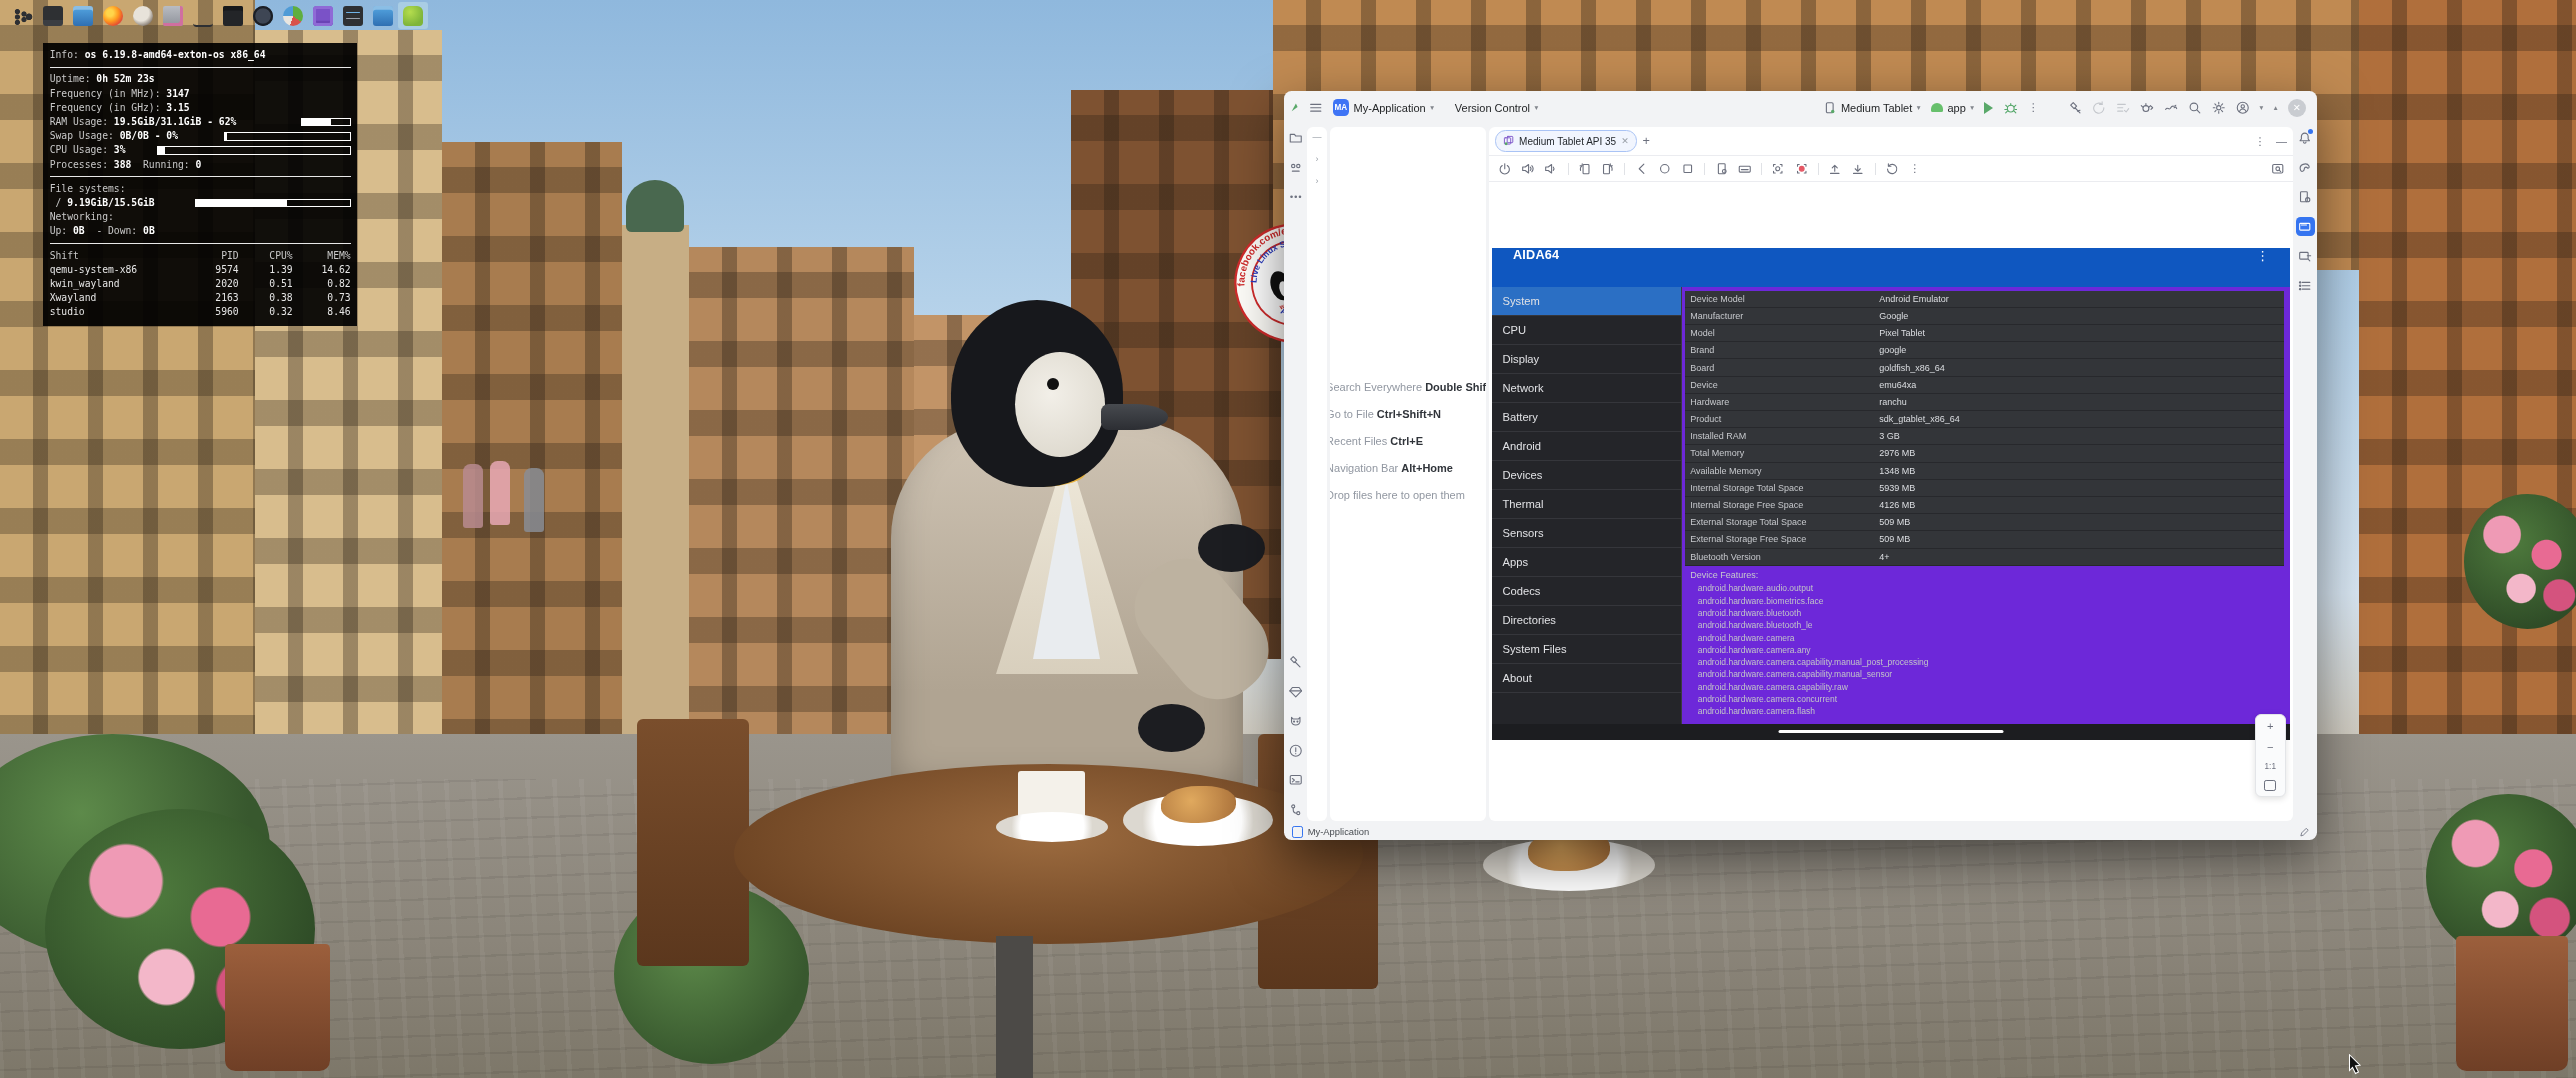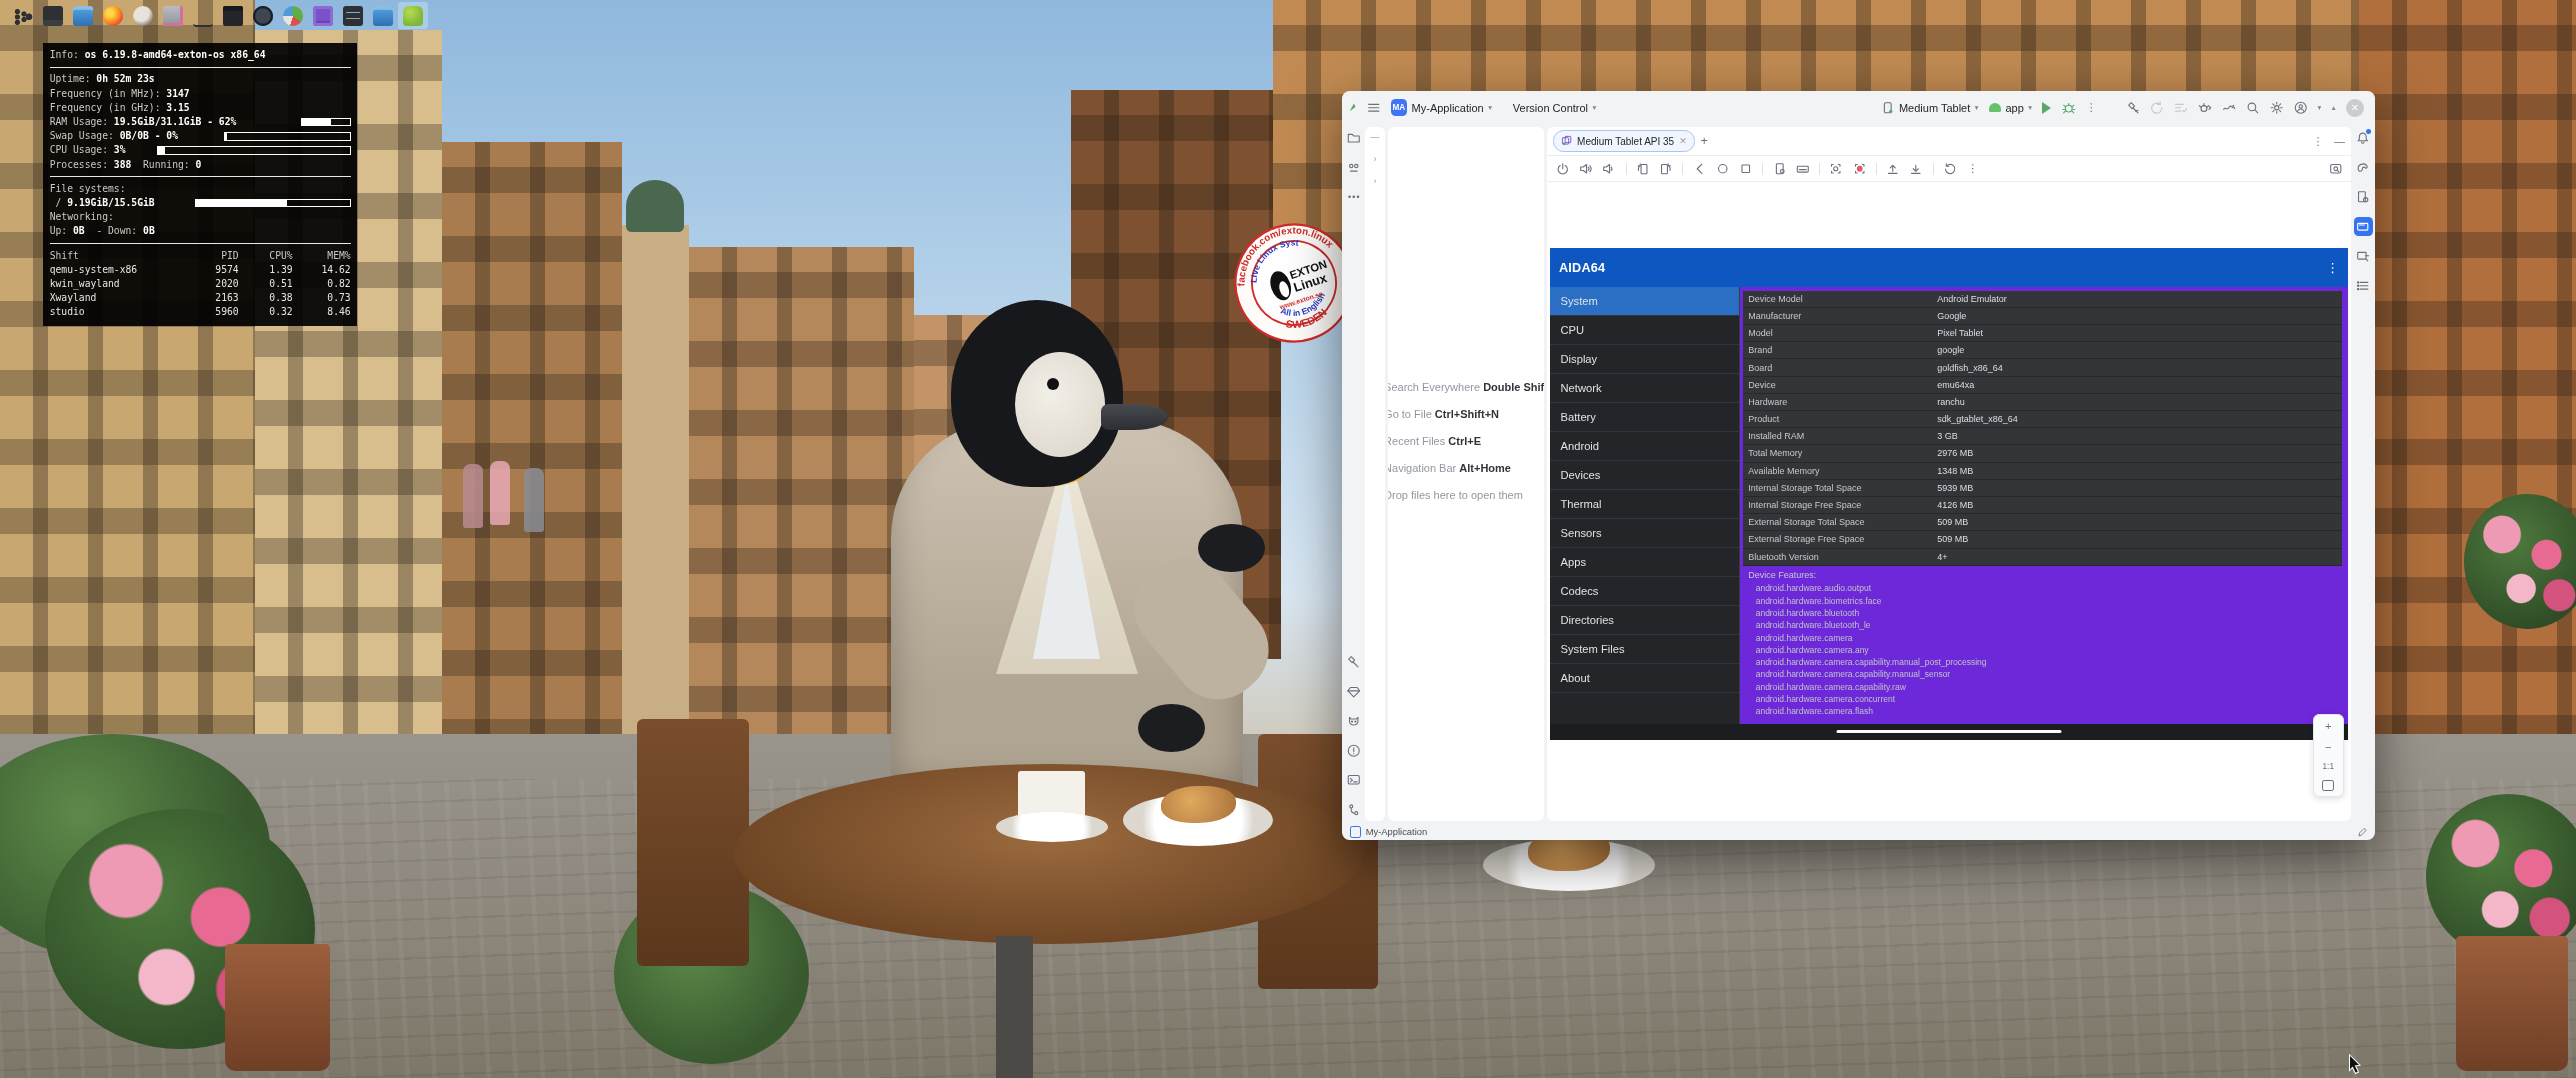--- a/index.html
+++ b/index.html
@@ -69,21 +69,21 @@
   .c-row{display:flex}
   .c-row .cn{flex:1}
   .c-row .cp{width:54px;text-align:right}
   .c-row .cc{width:54px;text-align:right}
   .c-row .cm{width:58px;text-align:right}
 
   
   #exton-badge{left:1234px;top:221px;width:120px;height:124px;transform:rotate(-18deg)}
 
   
-  #asw{left:1342px;top:91px;width:1033px;height:749px;background:#f2f3f5;border-radius:7.5px;
+  #asw{left:1284px;top:91px;width:1033px;height:749px;background:#f2f3f5;border-radius:7.5px;
        box-shadow:0 18px 52px rgba(0,0,0,.5);display:flex;flex-direction:column;font-size:11px;color:#1f2326}
   .asw-toolbar{height:33px;display:flex;align-items:center;padding:0 6px;flex:0 0 auto}
   .tb-btn{display:flex;align-items:center;gap:4.5px;padding:3px 5.2px;border-radius:4.5px;color:#242628;cursor:default}
   .chev{font-size:7.5px;color:#82868d}
   .ma-badge{width:16.5px;height:16.5px;border-radius:4.5px;background:#3f74f5;color:#fff;font-size:8.2px;font-weight:bold;
       display:flex;align-items:center;justify-content:center}
   .svgic{width:13.5px;height:13.5px;stroke:#6c707e;fill:none;stroke-width:1.3;stroke-linecap:round;stroke-linejoin:round;flex:0 0 auto}
   .svgic.dis{stroke:#c4c7cc}
   .svgic.green{stroke:#55a76a}
   .play-tri{width:0;height:0;border-left:9.7px solid #59a869;border-top:6px solid transparent;border-bottom:6px solid transparent}
@@ -119,21 +119,21 @@
   .screen{position:absolute;left:3px;top:121px;width:798px;height:492px;background:#1c1d20;overflow:hidden;
       font-family:"Liberation Sans",sans-serif}
   .scr-status{height:16.5px;background:#17181b;display:flex;align-items:center;color:#e8e8e8;font-size:8.2px;
       padding:0 7.5px;position:relative}
   .cam-pill{position:absolute;left:50%;top:5.2px;transform:translateX(-50%);width:69px;height:4.5px;border-radius:3px;
       background:#fdfdfd}
   .st-right{margin-left:auto;display:flex;align-items:center;gap:3.7px}
   .wifi{width:0;height:0;border-left:5.2px solid transparent;border-right:5.2px solid transparent;border-top:7.5px solid #fff;
       border-radius:1.5px}
   .batt{width:5.2px;height:9.7px;background:#fff;border-radius:1.5px}
-  .scr-appbar{height:39px;background:#0f57c0;display:flex;align-items:center;padding:0 9px;color:#fff}
+  .scr-appbar{height:39px;background:#0f57c0;display:flex;padding:0 21px;color:#fff}
   .scr-appbar .ttl{font-size:12.7px;font-weight:bold;letter-spacing:0.2px}
   .scr-appbar .kebab{margin-left:auto;font-size:12.7px}
   .scr-body{display:flex;height:437px}
   .scr-side{width:189px;flex:0 0 auto;background:#242529;border-right:0.7px solid #3a3b40}
   .side-item{height:28px;display:flex;align-items:center;padding:0 10.5px;color:#e1e2e5;font-size:11.2px;
       border-bottom:0.7px solid #35363b}
   .side-item.selected{background:#2b6fc4}
   .scr-table{flex:1;padding:3.7px 6px 0 3px;overflow:hidden;background:#6d28d9}
   .t-row{height:16.2px;display:flex;align-items:center;background:#333539;border-bottom:0.7px solid #27282c;
       font-size:9px}

